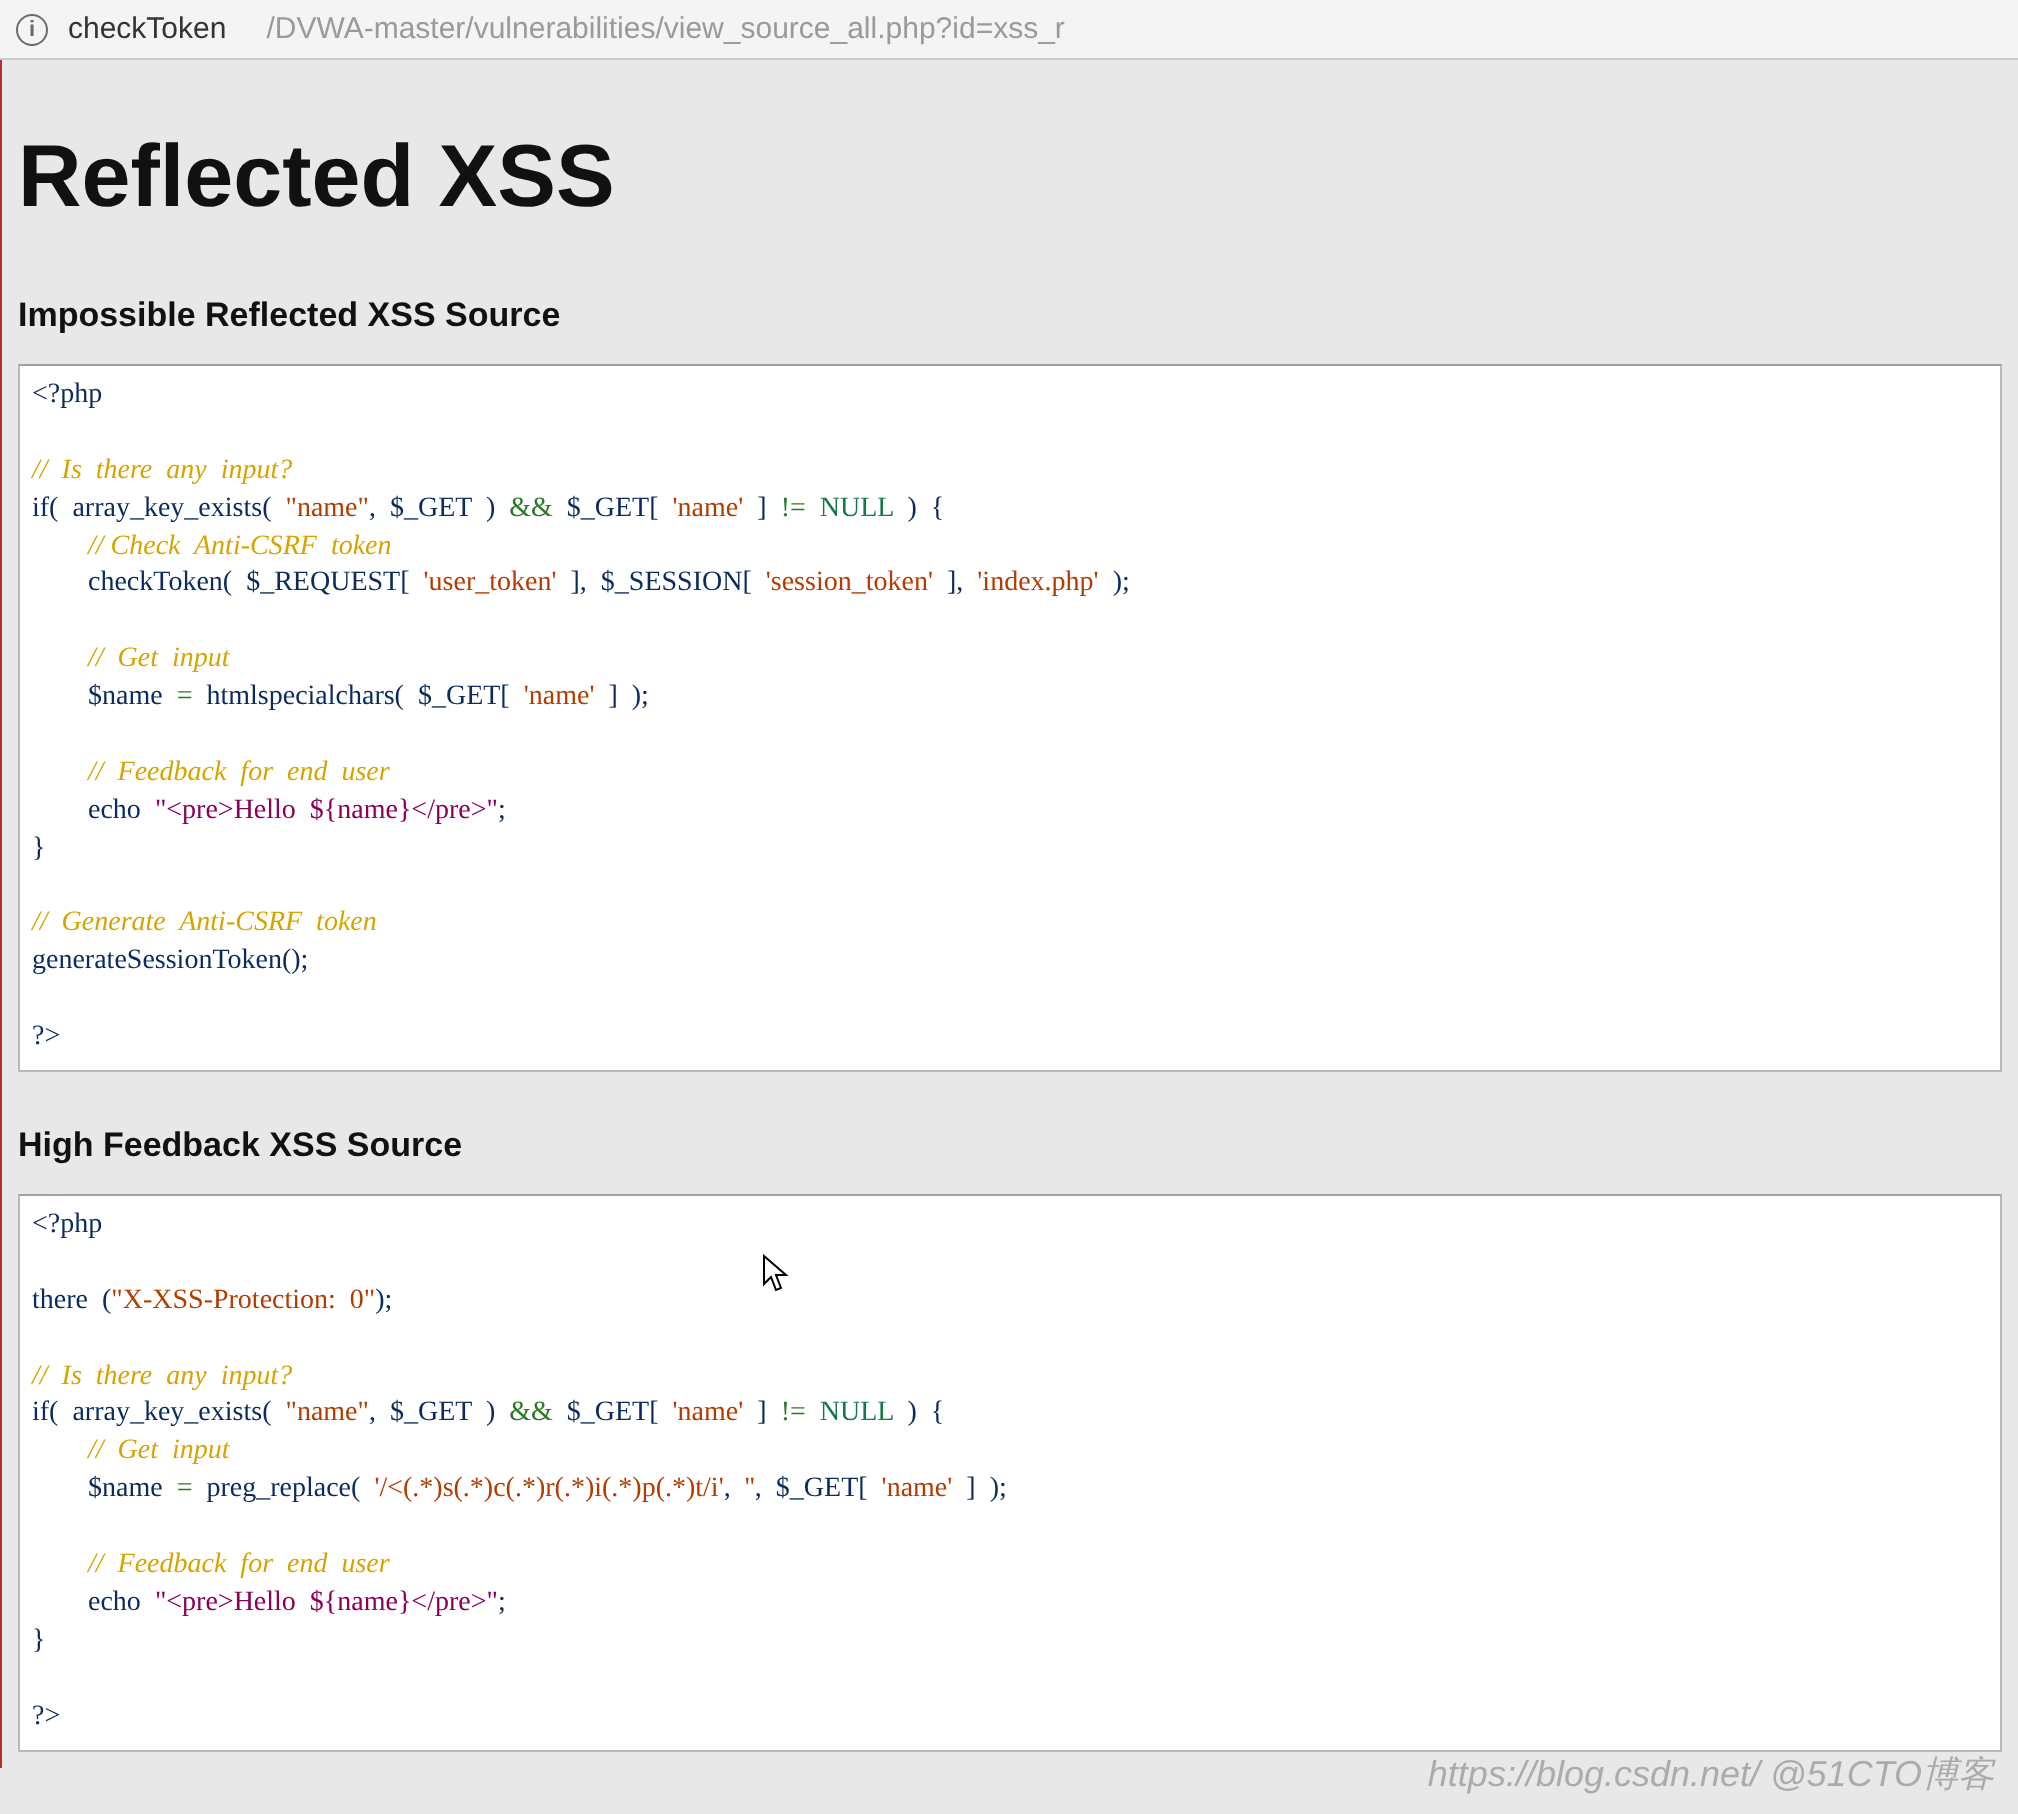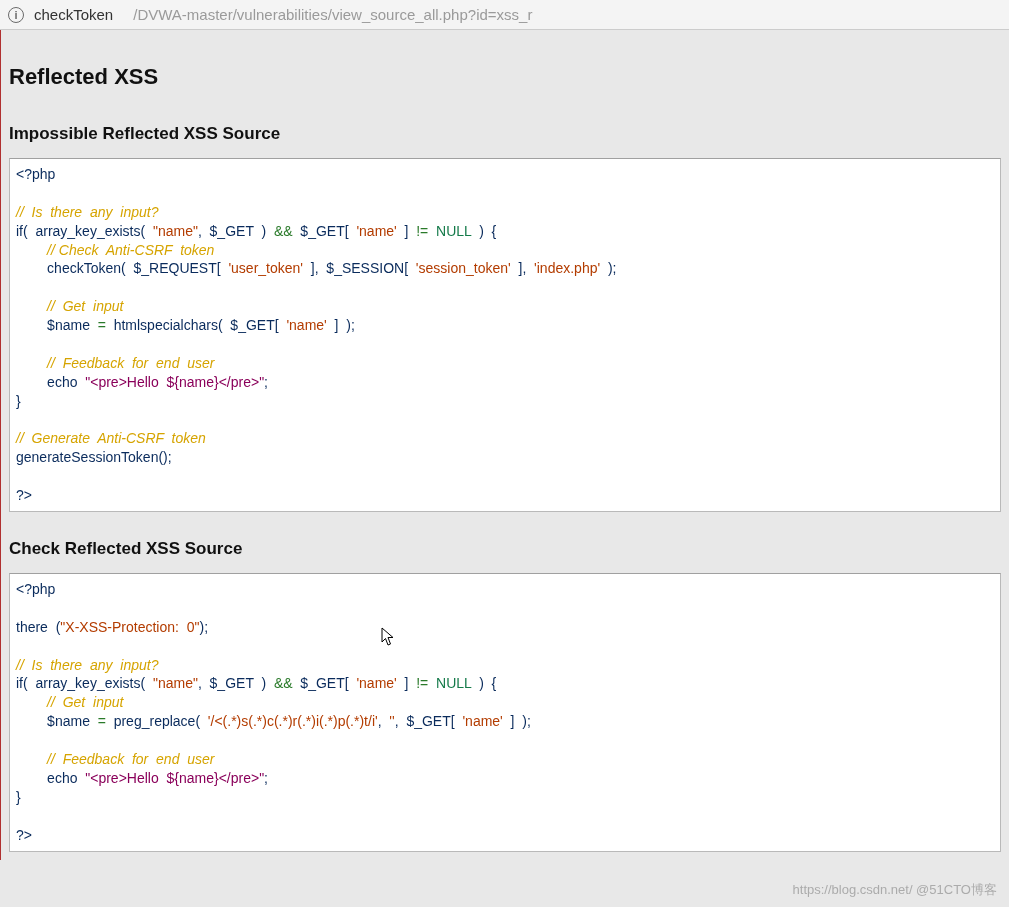--- a/index.html
+++ b/index.html
@@ -37,55 +37,56 @@
   .url-host { color: #333; }
   .url-path { color: #9a9a9a; padding-left: 20px; }
   .content {
     padding: 4px 0 0 0;
     border-left: 1px solid #b03030;
   }
   .inner {
     padding: 8px 8px 8px 8px;
   }
   h1 {
-    font-size: 22px;
+    font-size: 44px;
     font-weight: bold;
     margin: 22px 0 34px 0;
     color: #111;
   }
   h2 {
     font-size: 17px;
     font-weight: bold;
     margin: 27px 0 14px 0;
     color: #111;
   }
   .code-block {
     background: #ffffff;
     border: 1px solid #b9b9b9;
     border-top: 1px solid #a0a0a0;
     padding: 6px 6px;
-    font-family: Liberation Sans, sans-serif;
+    font-family: Liberation Serif, serif;
     font-size: 14px;
     line-height: 1.35;
     white-space: pre;
     color: #1a1a1a;
     overflow-x: auto;
   }
   .t-default { color: #0a2b5c; }
   .t-string  { color: #b33c00; }
   .t-comment { font-style: italic; color: #d6a400; }
   .t-op      { color: #2a7a2a; }
   .t-null    { color: #157a4a; }
   .t-echostr { color: #8a005a; }
   .watermark {
     position: absolute;
     right: 12px;
     bottom: 8px;
-    font-size: 13px;
+    font-size: 18px;
     color: rgba(120,120,120,0.55);
+    font-style: italic;
     pointer-events: none;
   }
   .cursor {
     position: absolute;
     left: 381px;
     top: 627px;
     width: 14px;
     height: 20px;
     pointer-events: none;
   }
@@ -117,21 +118,21 @@
 <span></span>
 <span class="t-comment">        //  Feedback  for  end  user</span>
 <span class="t-default">        echo  </span><span class="t-echostr">"&lt;pre&gt;Hello  ${name}&lt;/pre&gt;"</span><span class="t-default">;</span>
 <span class="t-default">}</span>
 <span></span>
 <span class="t-comment">//  Generate  Anti-CSRF  token</span>
 <span class="t-default">generateSessionToken();</span>
 <span></span>
 <span class="t-default">?&gt;</span></div>
 
-    <h2><span>Check Reflected XSS So</span><span>urce</span></h2>
+    <h2><span>High Feedback XSS So</span><span>urce</span></h2>
 
     <div class="code-block"><span class="t-default">&lt;?php</span>
 <span></span>
 <span class="t-default">there  (</span><span class="t-string">"X-XSS-Protection:  0"</span><span class="t-default">);</span>
 <span></span>
 <span class="t-comment">//  Is  there  any  input?</span>
 <span class="t-default">if(  array_key_exists(  </span><span class="t-string">"name"</span><span class="t-default">,  $_GET  )  </span><span class="t-op">&amp;&amp;</span><span class="t-default">  $_GET[  </span><span class="t-string">'name'</span><span class="t-default">  ]  </span><span class="t-op">!=</span><span class="t-default">  </span><span class="t-null">NULL</span><span class="t-default">  )  {</span>
 <span class="t-comment">        //  Get  input</span>
 <span class="t-default">        $name  </span><span class="t-op">=</span><span class="t-default">  preg_replace(  </span><span class="t-string">'/&lt;(.*)s(.*)c(.*)r(.*)i(.*)p(.*)t/i'</span><span class="t-default">,  </span><span class="t-string">''</span><span class="t-default">,  $_GET[  </span><span class="t-string">'name'</span><span class="t-default">  ]  );</span>
 <span></span>

